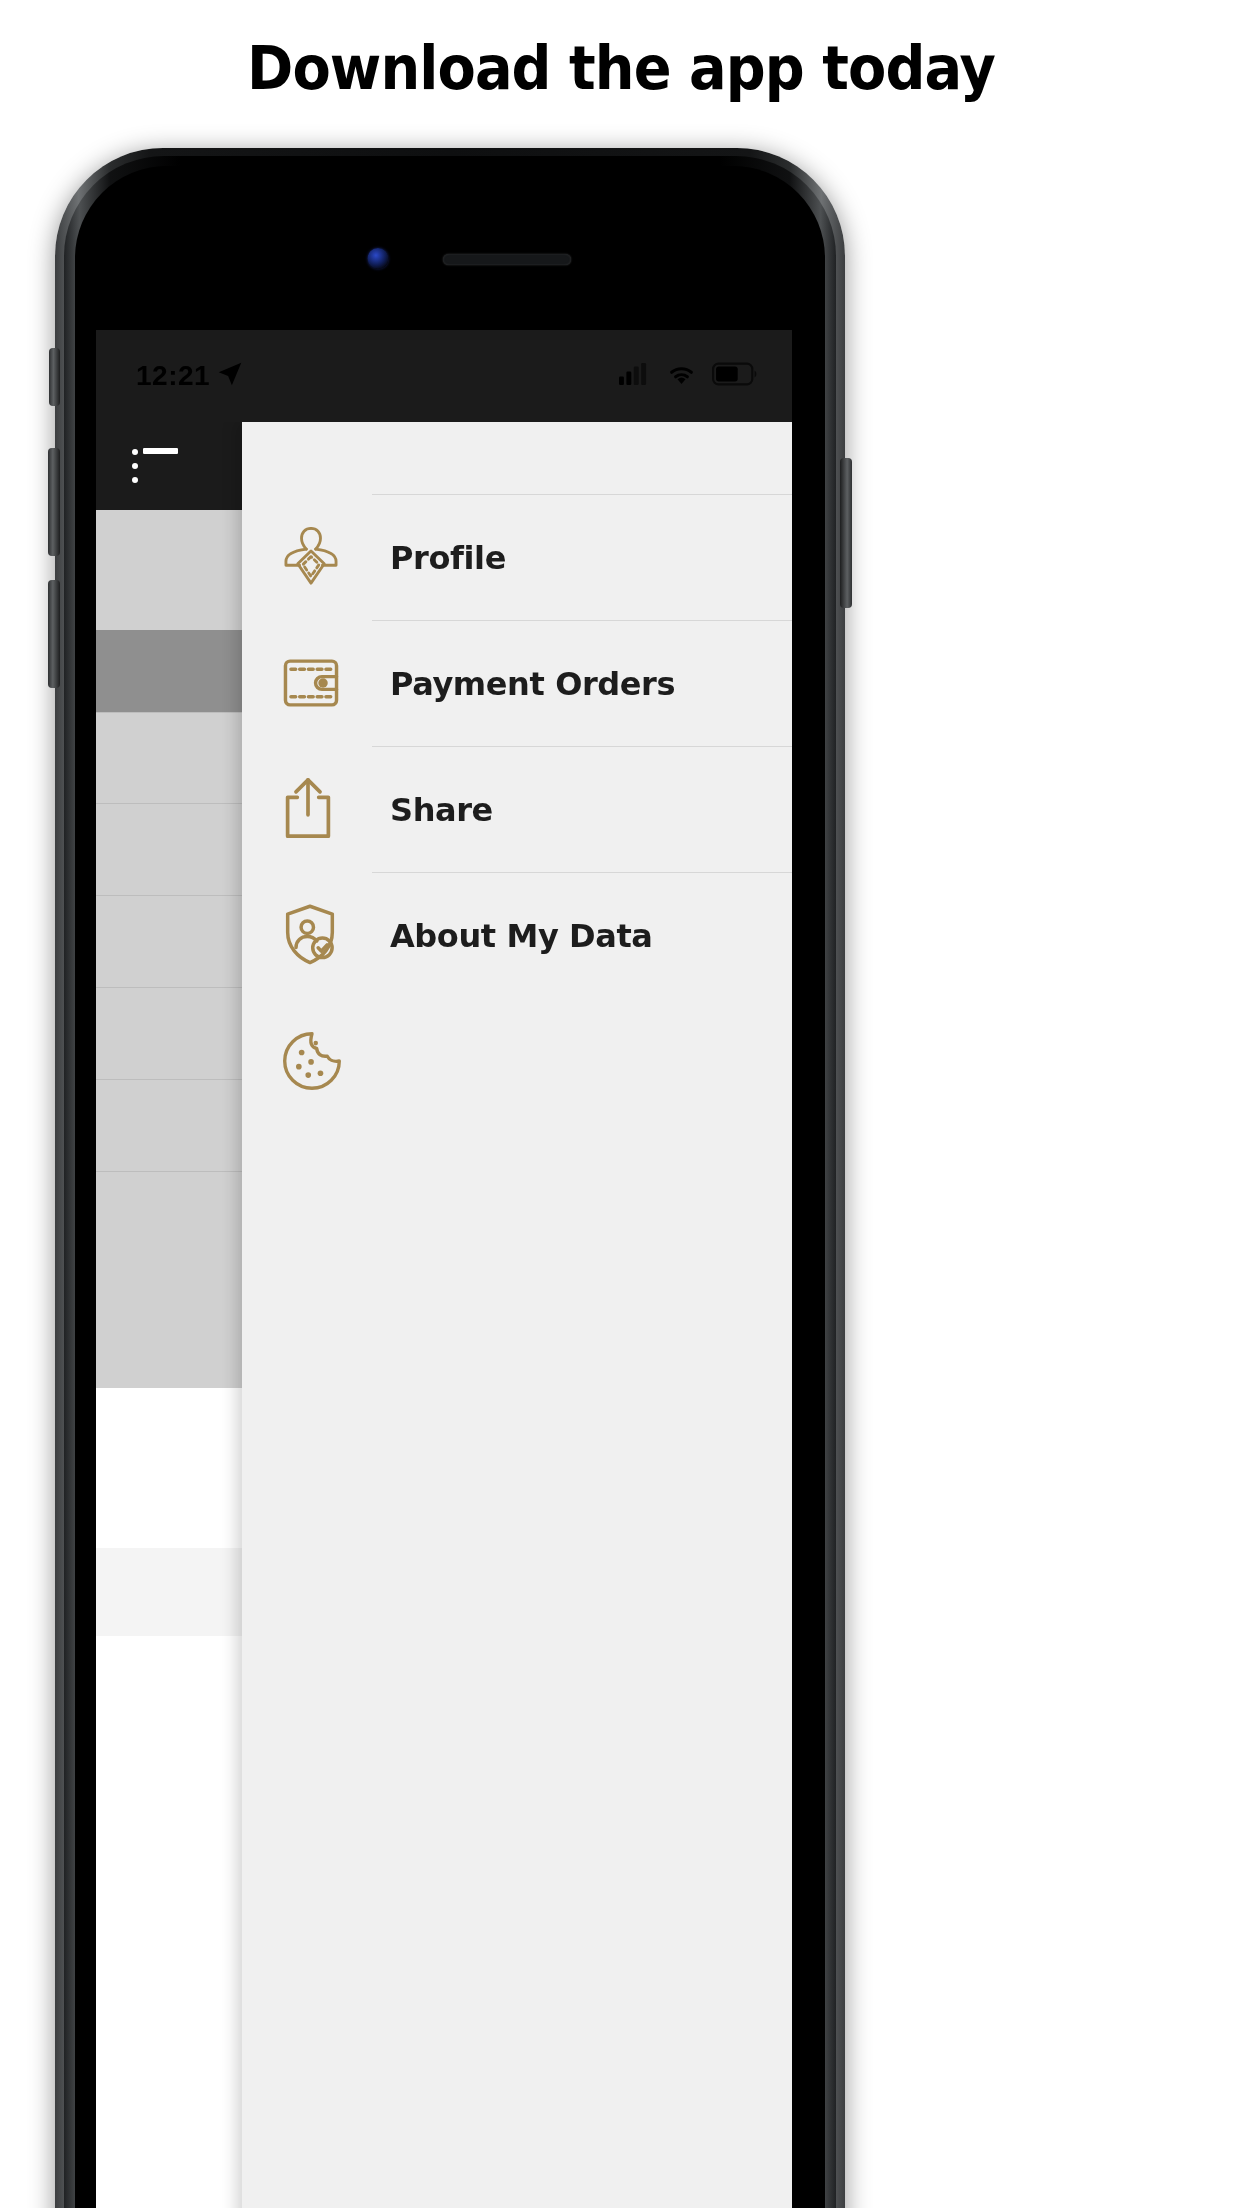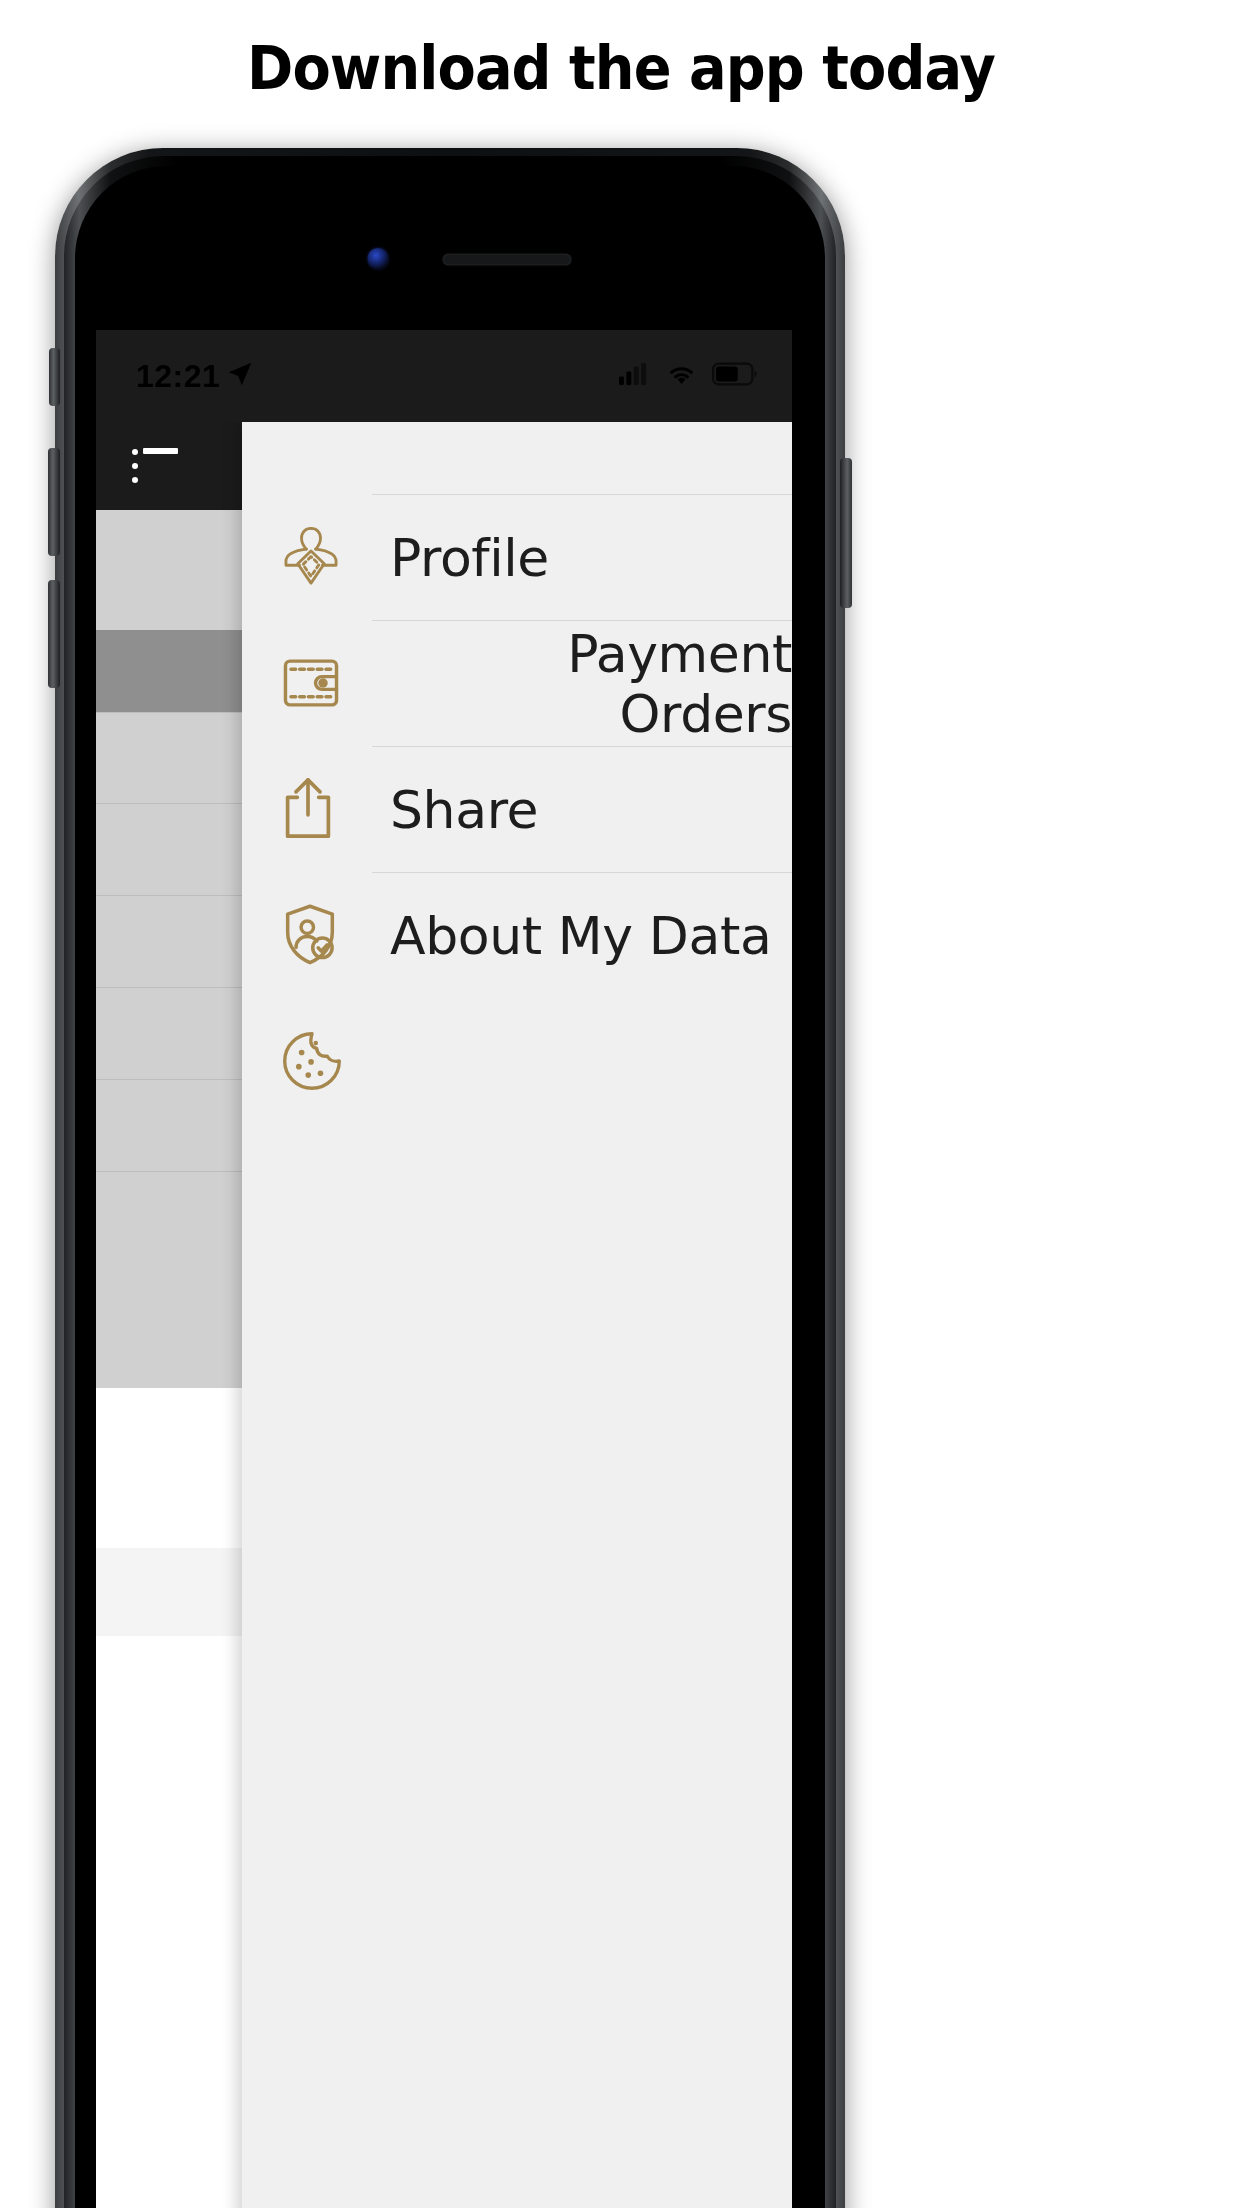--- a/index.html
+++ b/index.html
@@ -117,21 +117,21 @@
     display: flex;
     align-items: center;
     justify-content: space-between;
     padding: 0 34px 0 40px;
     position: relative;
     z-index: 6;
   }
   .sb-left { display: flex; align-items: center; gap: 5px; }
   .sb-time {
     color: #000000;
-    font-size: 32px;
+    font-size: 28px;
     font-weight: 600;
     letter-spacing: .5px;
     text-align: right;
   }
   .sb-right { display: flex; align-items: center; gap: 14px; }
 
   
   .app-bg {
     position: absolute;
     left: 0; top: 92px; right: 0; bottom: 0;
@@ -220,25 +220,24 @@
     height: 100%;
     display: flex;
     align-items: center;
     border-top: 1px solid #d7d7d7;
     margin-left: 14px;
     padding-left: 18px;
   }
   .menu-item:last-of-type .menu-text-wrap { }
   .menu-label {
     font-family: "DejaVu Sans", sans-serif;
-    font-size: 52px;
+    font-size: 32px;
     color: #1d1d1d;
     letter-spacing: -.4px;
-    font-weight: 400;
-    text-align: right;
+    font-weight: 700;
   }
 </style>
 </head>
 <body>
 
 <h1 class="page-title">Download the app today</h1>
 
 <div class="phone-wrap">
 
   <div class="btn-side btn-mute"></div>

